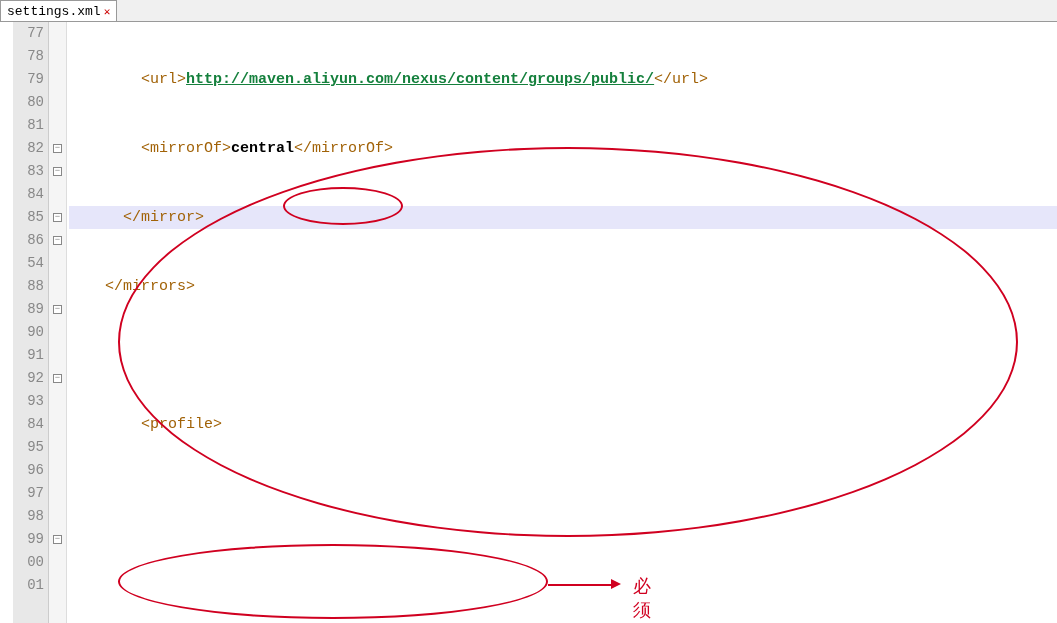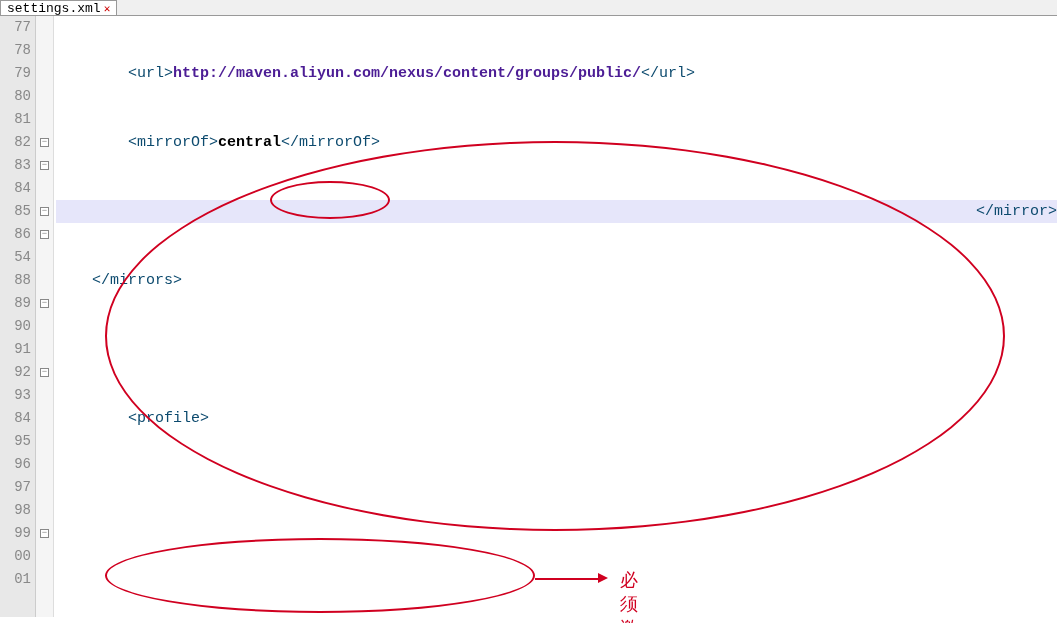--- a/index.html
+++ b/index.html
@@ -8,21 +8,21 @@
   font-size: 15px;
   background: #fff;
   width: 1057px;
   height: 623px;
   position: relative;
   overflow: hidden;
 }
 .tab-bar {
   background: #f0f0f0;
   border-bottom: 1px solid #999;
-  height: 16px;
+  height: 22px;
   display: flex;
 }
 .tab {
   background: #fff;
   border: 1px solid #999;
   border-bottom: none;
   padding: 1px 6px;
   font-size: 13px;
   display: flex;
   align-items: center;
@@ -30,20 +30,21 @@
 }
 .tab-close {
   color: #c00;
   font-size: 11px;
   cursor: pointer;
 }
 .editor-area {
   display: flex;
   height: calc(100% - 22px);
   position: relative;
+  margin-left: 13px;
 }
 .gutter {
   background: #e8e8e8;
   border-right: 1px solid #ccc;
   width: 36px;
   text-align: right;
   padding-right: 4px;
   color: #888;
   font-size: 14px;
   line-height: 23px;
@@ -69,24 +70,24 @@
   top: -1px;
 }
 .code {
   flex: 1;
   line-height: 23px;
   padding-left: 2px;
   white-space: pre;
   position: relative;
 }
 .code-line { height: 23px; }
-.hl { background: #e6e6fa; display: block; width: 100%; text-align: right; }
-.tag { color: #0c4a6e; }
+.hl { background: #e6e6fa; display: block; width: 100%; }
+.tag { color: #a16207; }
 .txt { color: #000; font-weight: bold; }
-.url { color: #4c1d95; font-weight: bold; }
+.url { color: #15803d; font-weight: bold; text-decoration: underline; }
 .ann-layer {
   position: absolute;
   left: 0; top: 0;
   pointer-events: none;
 }
 .ellipse {
   position: absolute;
   border: 2px solid #d00020;
   border-radius: 50%;
 }

